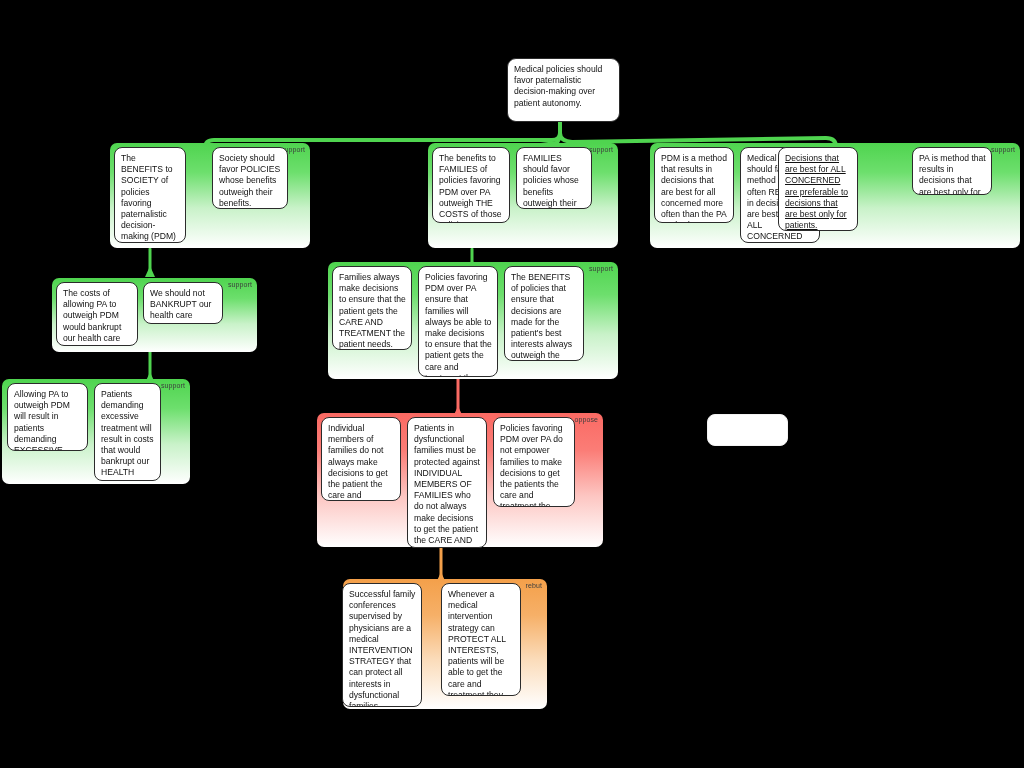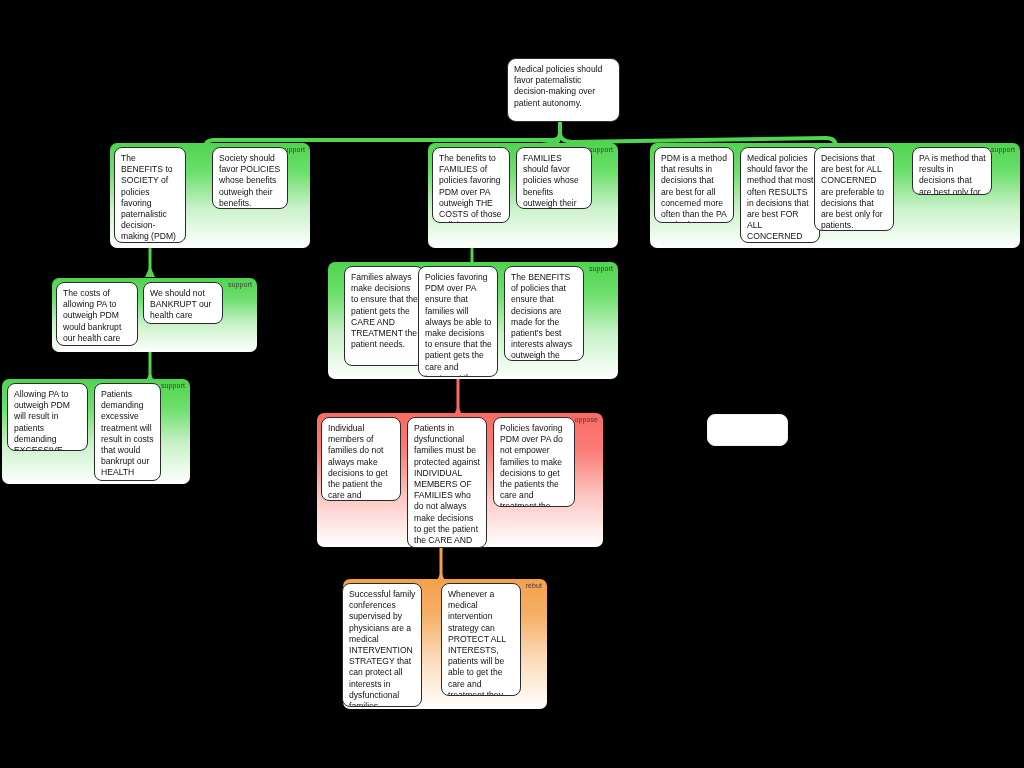--- a/index.html
+++ b/index.html
@@ -65,39 +65,39 @@
     <span class="glabel">support</span>
   </div>
   <div class="node" style="left:432px;top:147px;width:78px;height:76px;">The benefits to FAMILIES of policies favoring PDM over PA outweigh THE COSTS of those policies.</div>
   <div class="node" style="left:516px;top:147px;width:76px;height:62px;">FAMILIES should favor policies whose benefits outweigh their costs.</div>
 
   <div class="group support" style="left:650px;top:143px;width:370px;height:105px;">
     <span class="glabel">support</span>
   </div>
   <div class="node" style="left:654px;top:147px;width:80px;height:76px;">PDM is a method that results in decisions that are best for all concerned more often than the PA method.</div>
   <div class="node" style="left:740px;top:147px;width:80px;height:96px;">Medical policies should favor the method that most often RESULTS in decisions that are best FOR ALL CONCERNED and not just for PATIENTS.</div>
-  <div class="node" style="left:814px;top:147px;width:80px;height:84px;">Decisions that are best for ALL CONCERNED are preferable to decisions that are best only for patients.</div>
+  <div class="node" style="left:778px;top:147px;width:80px;height:84px;text-decoration:underline;">Decisions that are best for ALL CONCERNED are preferable to decisions that are best only for patients.</div>
   <div class="node" style="left:912px;top:147px;width:80px;height:48px;">PA is method that results in decisions that are best only for patients.</div>
 
   <div class="group support" style="left:52px;top:278px;width:205px;height:74px;">
     <span class="glabel">support</span>
   </div>
   <div class="node" style="left:56px;top:282px;width:82px;height:64px;">The costs of allowing PA to outweigh PDM would bankrupt our health care system.</div>
   <div class="node" style="left:143px;top:282px;width:80px;height:42px;">We should not BANKRUPT our health care system.</div>
 
   <div class="group support" style="left:2px;top:379px;width:188px;height:105px;">
     <span class="glabel">support</span>
   </div>
   <div class="node" style="left:7px;top:383px;width:81px;height:68px;">Allowing PA to outweigh PDM will result in patients demanding EXCESSIVE TREATMENT.</div>
   <div class="node" style="left:94px;top:383px;width:67px;height:98px;">Patients demanding excessive treatment will result in costs that would bankrupt our HEALTH CARE SYSTEM.</div>
 
   <div class="group support" style="left:328px;top:262px;width:290px;height:117px;">
     <span class="glabel">support</span>
   </div>
-  <div class="node" style="left:344px;top:266px;width:80px;height:100px;">Families always make decisions to ensure that the patient gets the CARE AND TREATMENT the patient needs.</div>
+  <div class="node" style="left:332px;top:266px;width:80px;height:84px;">Families always make decisions to ensure that the patient gets the CARE AND TREATMENT the patient needs.</div>
   <div class="node" style="left:418px;top:266px;width:80px;height:111px;">Policies favoring PDM over PA ensure that families will always be able to make decisions to ensure that the patient gets the care and treatment the PATIENT needs.</div>
   <div class="node" style="left:504px;top:266px;width:80px;height:95px;">The BENEFITS of policies that ensure that decisions are made for the patient's best interests always outweigh the costs of those policies.</div>
 
   <div class="group oppose" style="left:317px;top:413px;width:286px;height:134px;">
     <span class="glabel">oppose</span>
   </div>
   <div class="node" style="left:321px;top:417px;width:80px;height:84px;">Individual members of families do not always make decisions to get the patient the care and treatment the patient needs.</div>
   <div class="node" style="left:407px;top:417px;width:80px;height:131px;">Patients in dysfunctional families must be protected against INDIVIDUAL MEMBERS OF FAMILIES who do not always make decisions to get the patient the CARE AND TREATMENT the patient needs.</div>
   <div class="node" style="left:493px;top:417px;width:82px;height:90px;">Policies favoring PDM over PA do not empower families to make decisions to get the patients the care and treatment the patient needs.</div>
 

